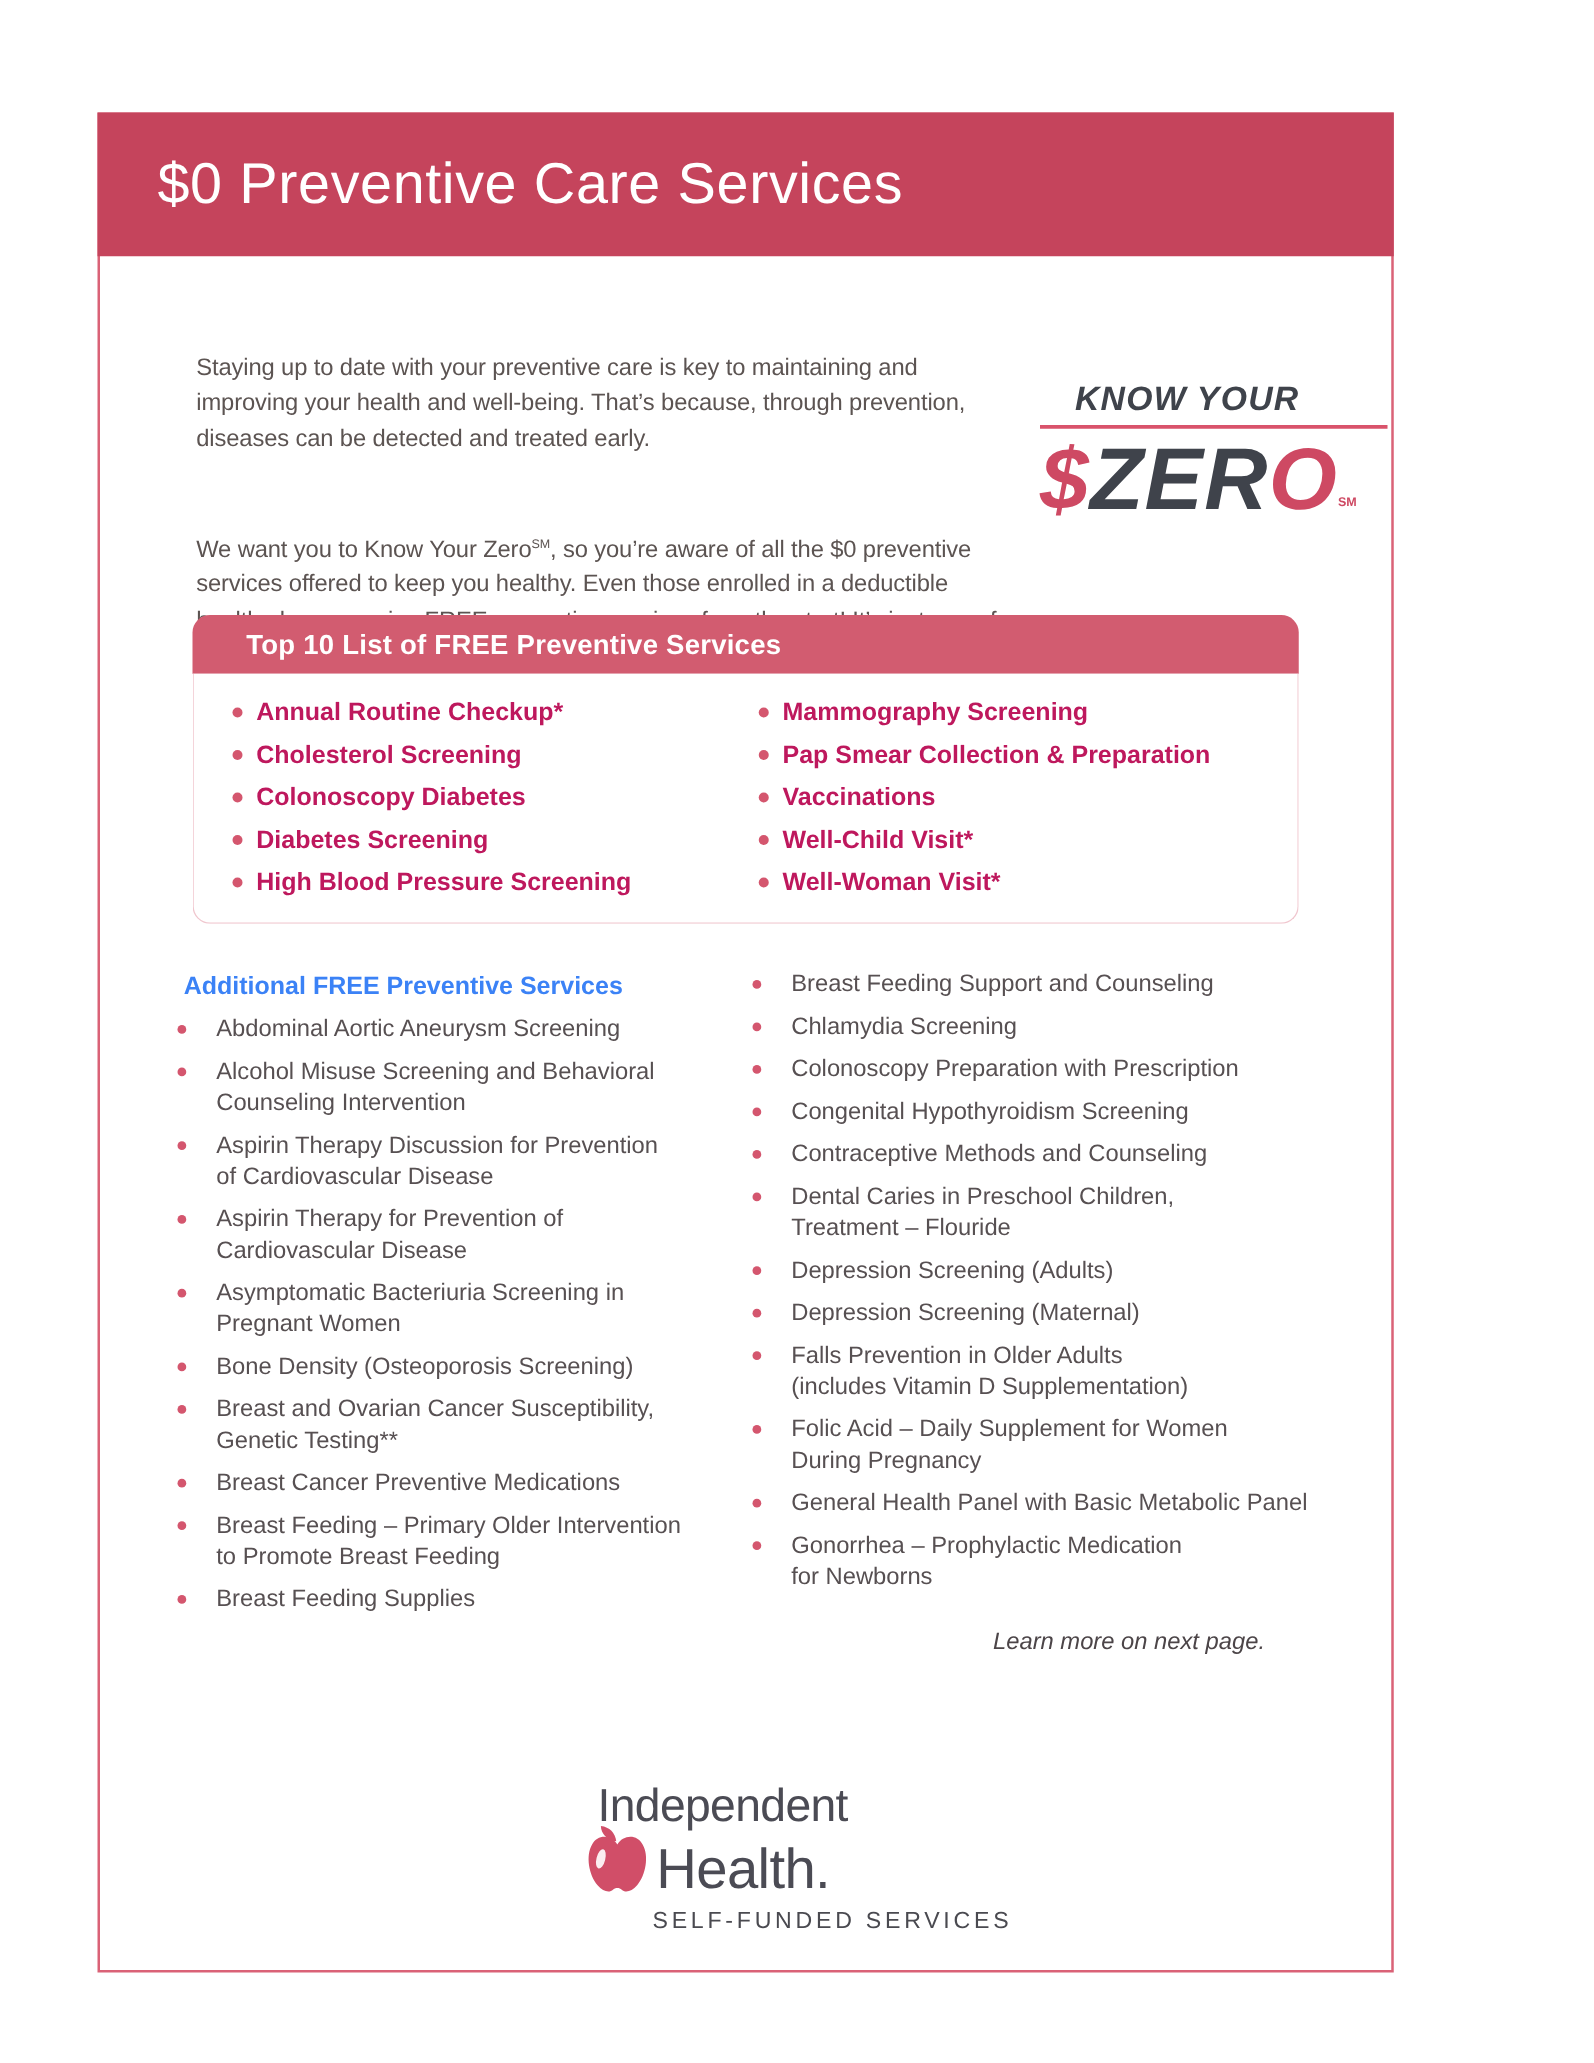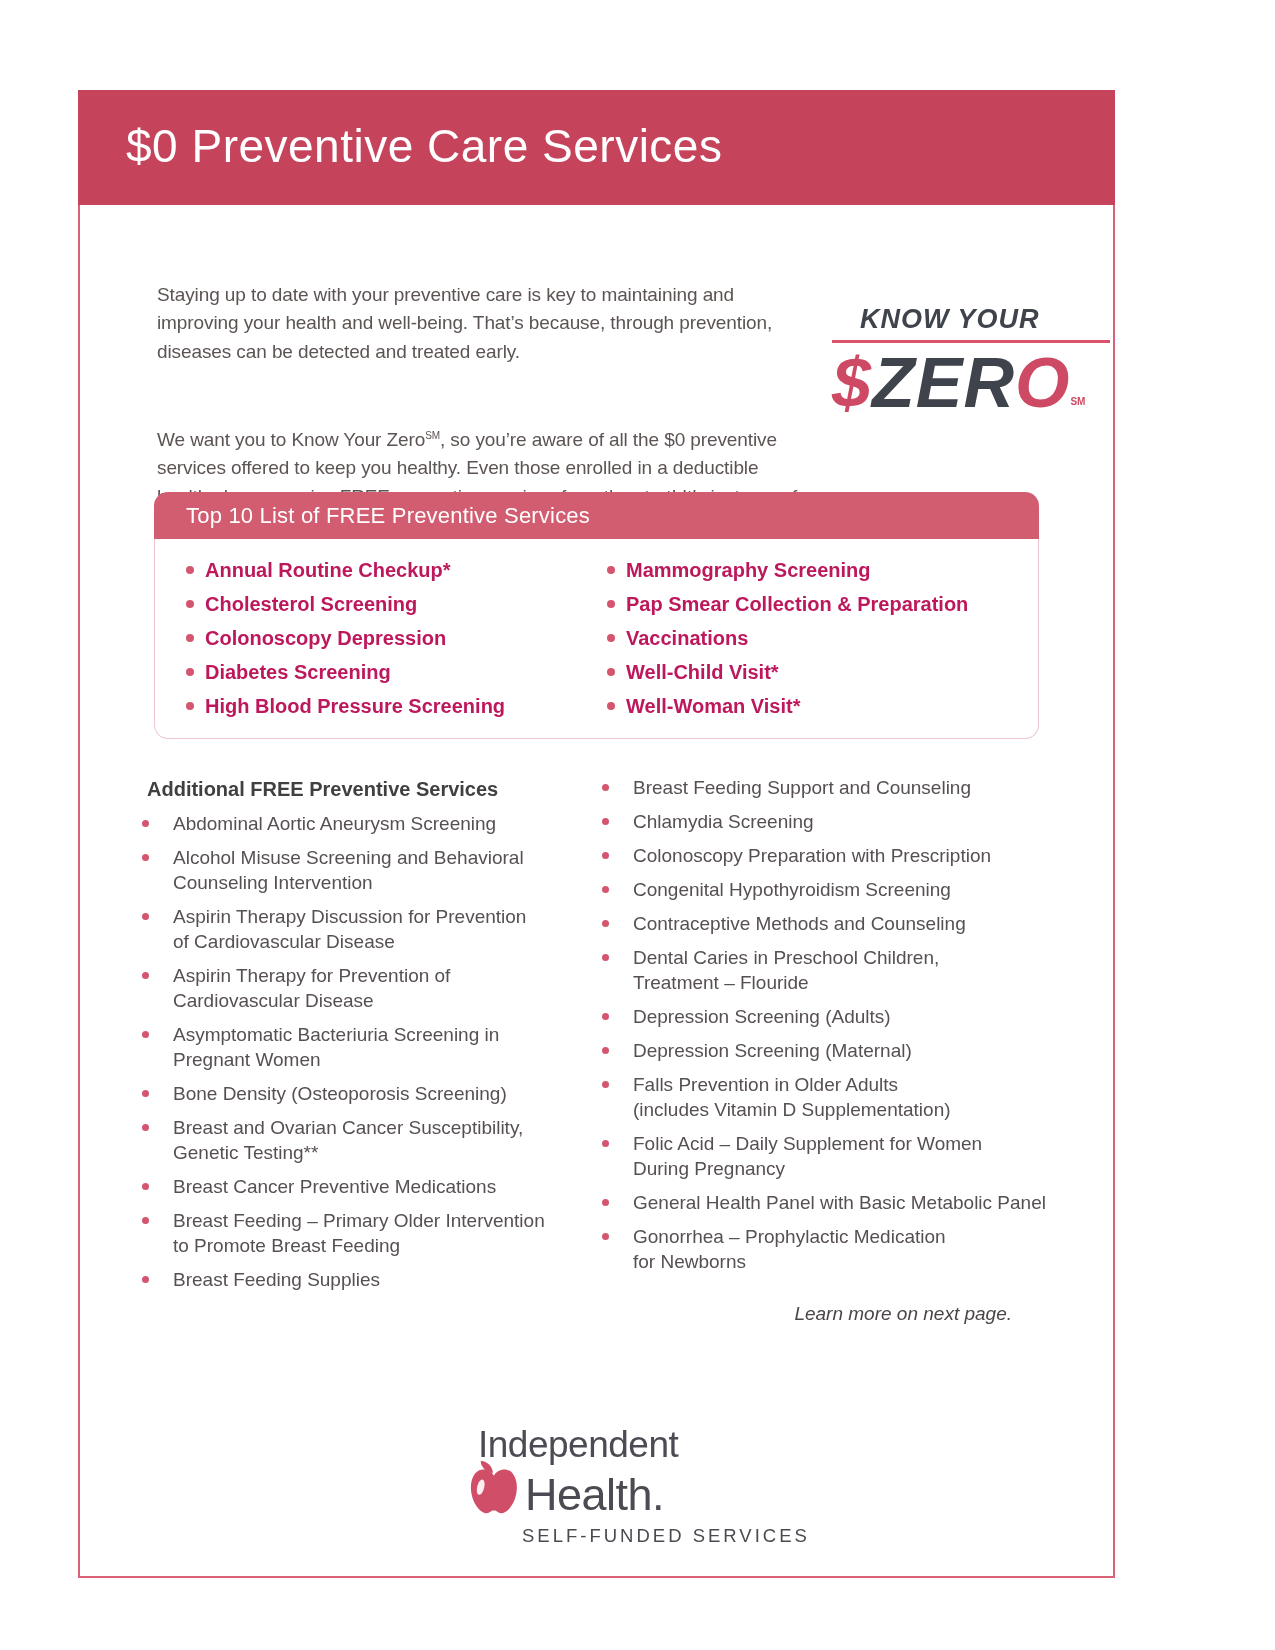--- a/index.html
+++ b/index.html
@@ -67,22 +67,22 @@
   .kyz-sm { font-size:10px; font-style:normal; letter-spacing:0; color:#CE4963; vertical-align:2px; }
   
   .top10 {
     position:absolute; left:74px; top:400px;
     width:885px; height:247px;
   }
   .top10-header {
     height:47px;
     background:#D25C70;
     border-radius:14px 14px 0 0;
-    color:#ffffff; font-size:22px; font-weight:normal;
-    line-height:47px; padding-left:32px;
+    color:#ffffff; font-size:22px; font-weight:bold;
+    line-height:47px; padding-left:43px;
     letter-spacing:0.2px;
   }
   .top10-body {
     position:absolute; left:0; right:0; top:47px; bottom:0;
     background:#ffffff;
     border:1.5px solid #F0C6CE; border-top:none;
     border-radius:0 0 14px 14px;
   }
   ul { list-style:none; }
   .top10-body ul { position:absolute; top:21px; }
@@ -95,21 +95,21 @@
     line-height:20px;
   }
   .dot {
     flex:0 0 auto;
     width:8px; height:8px; border-radius:50%;
     background:#D4566E; margin-top:6px;
   }
   
   .add-heading {
     position:absolute; left:67px; top:686px;
-    font-size:20px; font-weight:bold; color:#404040;
+    font-size:20px; font-weight:bold; color:#3b82f6;
   }
   .add-list { position:absolute; }
   .add-left  { left:62px;  top:719px; width:445px; }
   .add-right { left:522px; top:683px; width:465px; }
   .add-list li {
     display:flex; align-items:flex-start; gap:24px;
     margin-bottom:9px;
     font-size:19px; color:#575052;
     line-height:25px;
   }
@@ -172,21 +172,21 @@
           <li>
               <span class="dot"></span>
               <span class="txt">Annual Routine Checkup*</span>
             </li>
           <li>
               <span class="dot"></span>
               <span class="txt">Cholesterol Screening</span>
             </li>
           <li>
               <span class="dot"></span>
-              <span class="txt">Colonoscopy Depression</span>
+              <span class="txt">Colonoscopy Diabetes</span>
             </li>
           <li>
               <span class="dot"></span>
               <span class="txt">Diabetes Screening</span>
             </li>
           <li>
               <span class="dot"></span>
               <span class="txt">High Blood Pressure Screening</span>
             </li>
         </ul>

